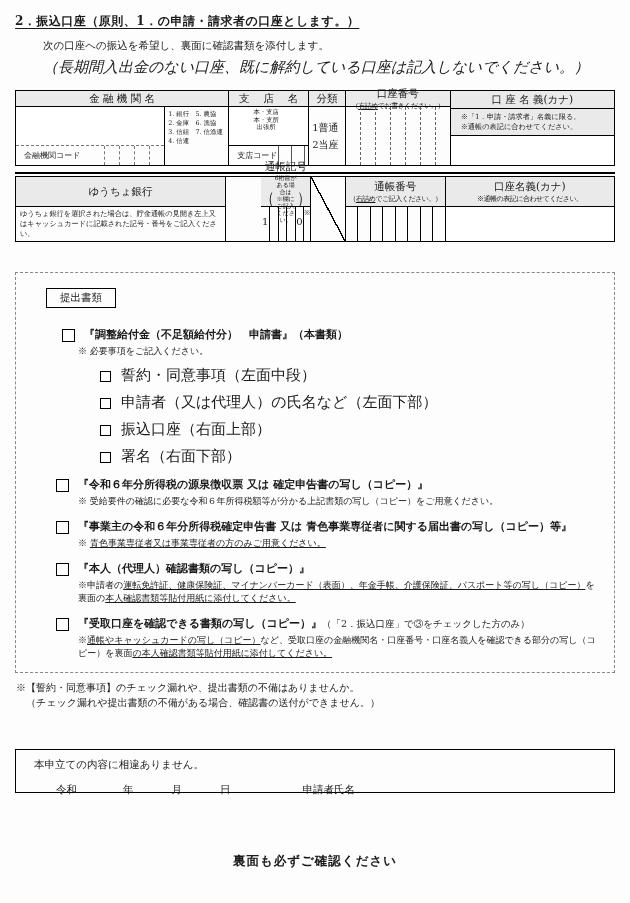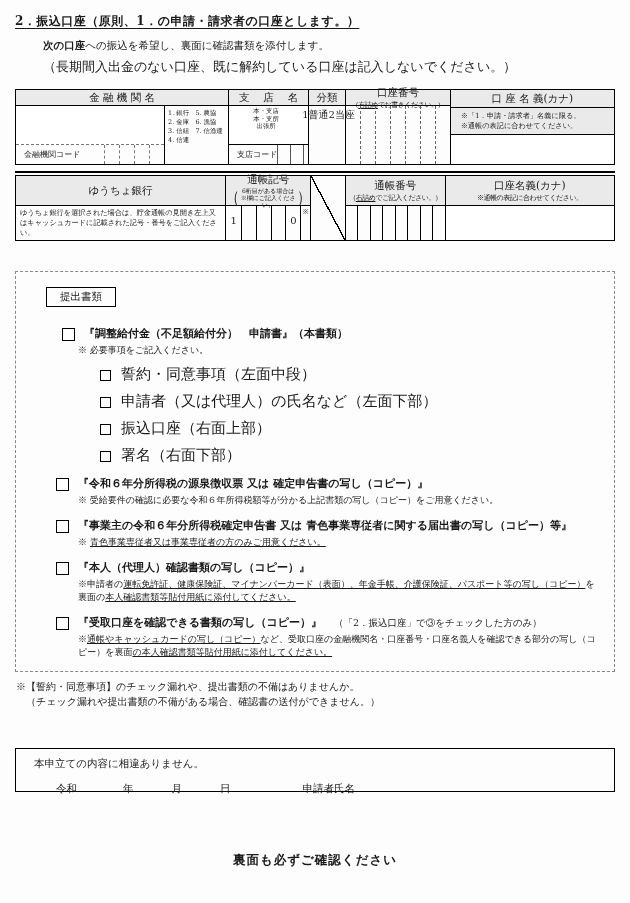--- a/index.html
+++ b/index.html
@@ -12,22 +12,22 @@
   }
   .page-title {
     margin: 13px 0 0 15px;
     font-size: 12px;
     font-weight: bold;
     text-decoration: underline;
     text-underline-offset: 3px;
     letter-spacing: .5px;
   }
   .intro1 { margin: 9px 0 0 43px; font-size: 10.5px; }
-  .intro1 .b { font-weight: bold; margin-top: 21px; }
-  .intro2 { margin: 5px 0 0 43px; font-size: 13px; }
+  .intro1 .b { font-weight: normal; margin-top: 21px; }
+  .intro2 { margin: 5px 0 0 43px; font-size: 15px; font-style: italic; }
 
   
   .t1 {
     margin: 13px 15px 0 15px;
     width: 600px; height: 76px;
     border: 1.4px solid #000;
     display: flex;
     font-size: 10.5px;
   }
   .hdr {
@@ -60,21 +60,21 @@
     font-size: 6.4px; line-height: 9px; padding: 3px 0 0 3px;
     white-space: nowrap; overflow: hidden;
   }
   .t1B-body { flex: 1; display: flex; flex-direction: column; }
   .branch-kinds {
     text-align: center; font-size: 6.4px; line-height: 7.6px;
     padding: 2px 5px 0 0;
   }
   .t1B-code { height: 20px; border-top: 1px solid #000; display: flex; align-items: center; }
   .t1B-code .code-cell { width: 13px; border-left: 1px solid #555; }
-  .t1C-body { flex: 1; display: flex; justify-content: center; padding-left: 3px; font-size: 10px; line-height: 17px; white-space: nowrap; }
+  .t1C-body { flex: 1; display: flex; flex-direction: column; justify-content: center; padding-left: 3px; font-size: 10px; line-height: 17px; white-space: nowrap; }
   .hdr-sub { font-size: 7px; letter-spacing: -0.5px; white-space: nowrap; }
   .acct-cells { flex: 1; display: flex; }
   .acct-cell { flex: 1; border-left: 1px dashed #666; }
   .acct-cell:first-child { border-left: none; }
   .hdrE { background: #eaeaea; border-bottom: 1px solid #000; height: 18px; text-align: center; font-size: 10.5px; line-height: 17px; }
   .noteE {
     background: #eaeaea; border-bottom: 1px solid #000; height: 27px;
     font-size: 7.2px; line-height: 10px; padding: 3px 0 0 10px;
   }
   .writeE { flex: 1; background: #fff; }
@@ -88,21 +88,21 @@
     border: 1px solid #000;
     display: flex;
     font-size: 10.5px;
   }
   .hdr2 {
     background: #eaeaea; border-bottom: 1px solid #000; height: 30px;
     display: flex; flex-direction: column; align-items: center; justify-content: center;
     text-align: center;
   }
   .t2-colA { width: 210px; }
-  .t2-colB { width: 85px; }
+  .t2-colB { width: 85px; padding-left: 35px; }
   .t2-diag { width: 35px; border-left: 1px solid #000;
     background-image: linear-gradient(to top right,
       transparent calc(50% - 0.7px), #000 calc(50% - 0.7px),
       #000 calc(50% + 0.7px), transparent calc(50% + 0.7px)); }
   .t2-colC { width: 100px; }
   .t2-colD { width: 170px; }
   .t2A-body { flex: 1; font-size: 7.2px; line-height: 9.6px; padding: 2px 4px 0 4px; }
   .symbol-note { display: flex; align-items: center; }
   .paren { font-size: 13px; font-weight: 300; transform: scaleY(1.3); }
   .symbol-note-lines { font-size: 6px; line-height: 7px; text-align: center; }
@@ -128,21 +128,21 @@
     padding: 2px 13px; font-size: 10.5px; margin-left: 16px;
   }
   .doc-item { display: flex; align-items: flex-start; margin: 12px 0 0 26px; }
   .doc-item.first { margin-top: 20px; margin-left: 32px; }
   .cbx {
     width: 13px; height: 13px; border: 1.2px solid #000; background: #fff;
     flex: none; margin: 1px 9px 0 0;
   }
   .cbx-s { width: 11px; height: 11px; border: 1.1px solid #000; background: #fff; flex: none; margin: 1px 10px 0 0; }
   .doc-title { font-weight: bold; font-size: 11px; line-height: 14px; }
-  .title-suffix { font-weight: normal; font-size: 9.5px; margin-left: 12px; }
+  .title-suffix { font-weight: normal; font-size: 9.5px; }
   .doc-note { font-size: 9px; line-height: 13px; margin: 3px 0 0 48px; padding-right: 4px; }
   .doc-note-hang { margin-left: 48px; text-indent: 0; }
   .sub-items { margin: 6px 0 0 70px; }
   .sub-item { display: flex; align-items: center; margin-top: 8px; font-size: 15px; }
 
   .reminder { margin: 7px 0 0 16px; font-size: 10px; line-height: 15px; }
   .reminder .l2 { margin-left: 10px; }
 
   .decl {
     margin: 39px 15px 0 15px;

